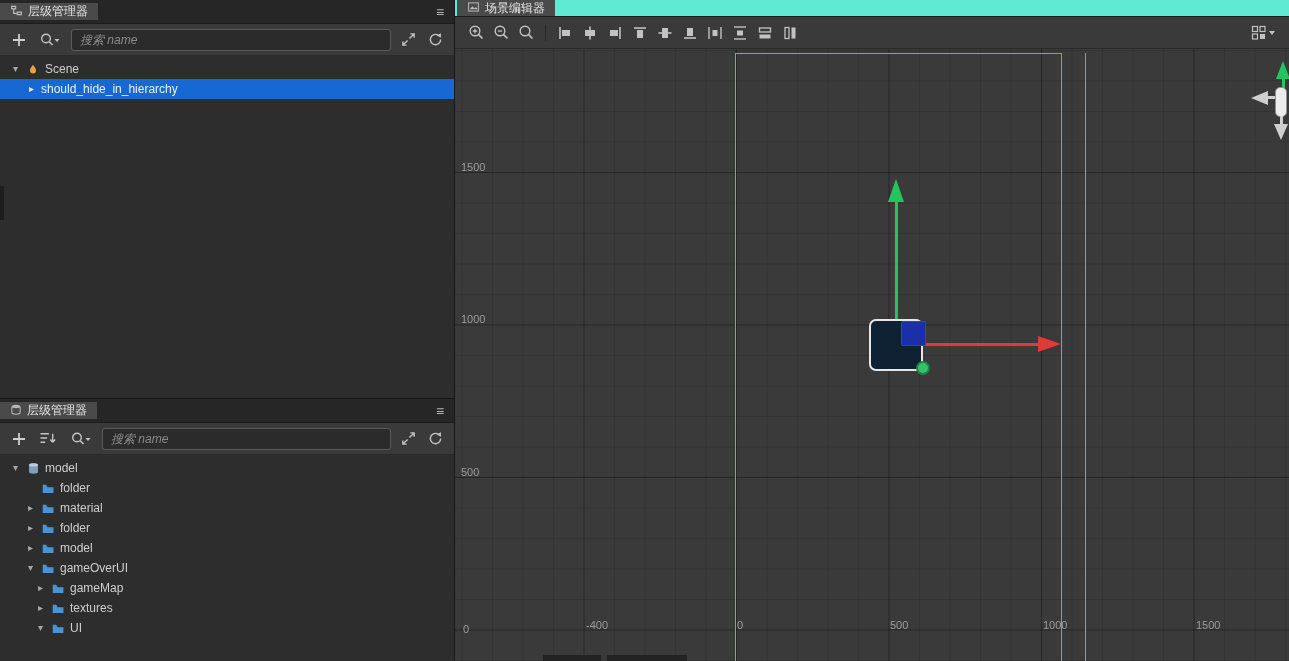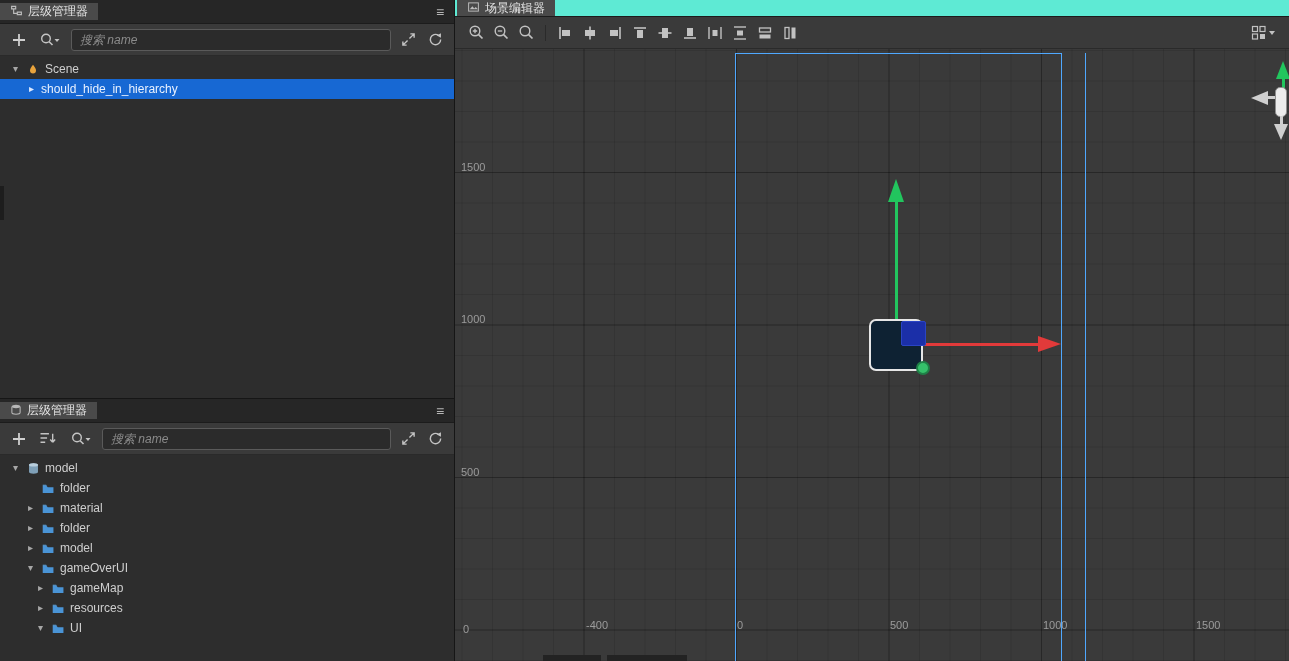--- a/index.html
+++ b/index.html
@@ -248,21 +248,21 @@
           <span>gameMap</span>
         </div>
         <div class="row" style="padding-left:35px">
           <span class="chev">▸</span>
           <span class="ticon">
             <svg width="14" height="13" viewBox="0 0 16 16">
                 <path d="M1.5 4.5h4.6l1.6 2h7v7h-13.2z" fill="#4a94d6"></path>
                 <path d="M1.5 4.5v-1h4.2l1 1z" fill="#5fa7e4"></path>
               </svg>
           </span>
-          <span>resources</span>
+          <span>textures</span>
         </div>
         <div class="row" style="padding-left:35px">
           <span class="chev">▾</span>
           <span class="ticon">
             <svg width="14" height="13" viewBox="0 0 16 16">
                 <path d="M1.5 4.5h4.6l1.6 2h7v7h-13.2z" fill="#4a94d6"></path>
                 <path d="M1.5 4.5v-1h4.2l1 1z" fill="#5fa7e4"></path>
               </svg>
           </span>
           <span>UI</span>

